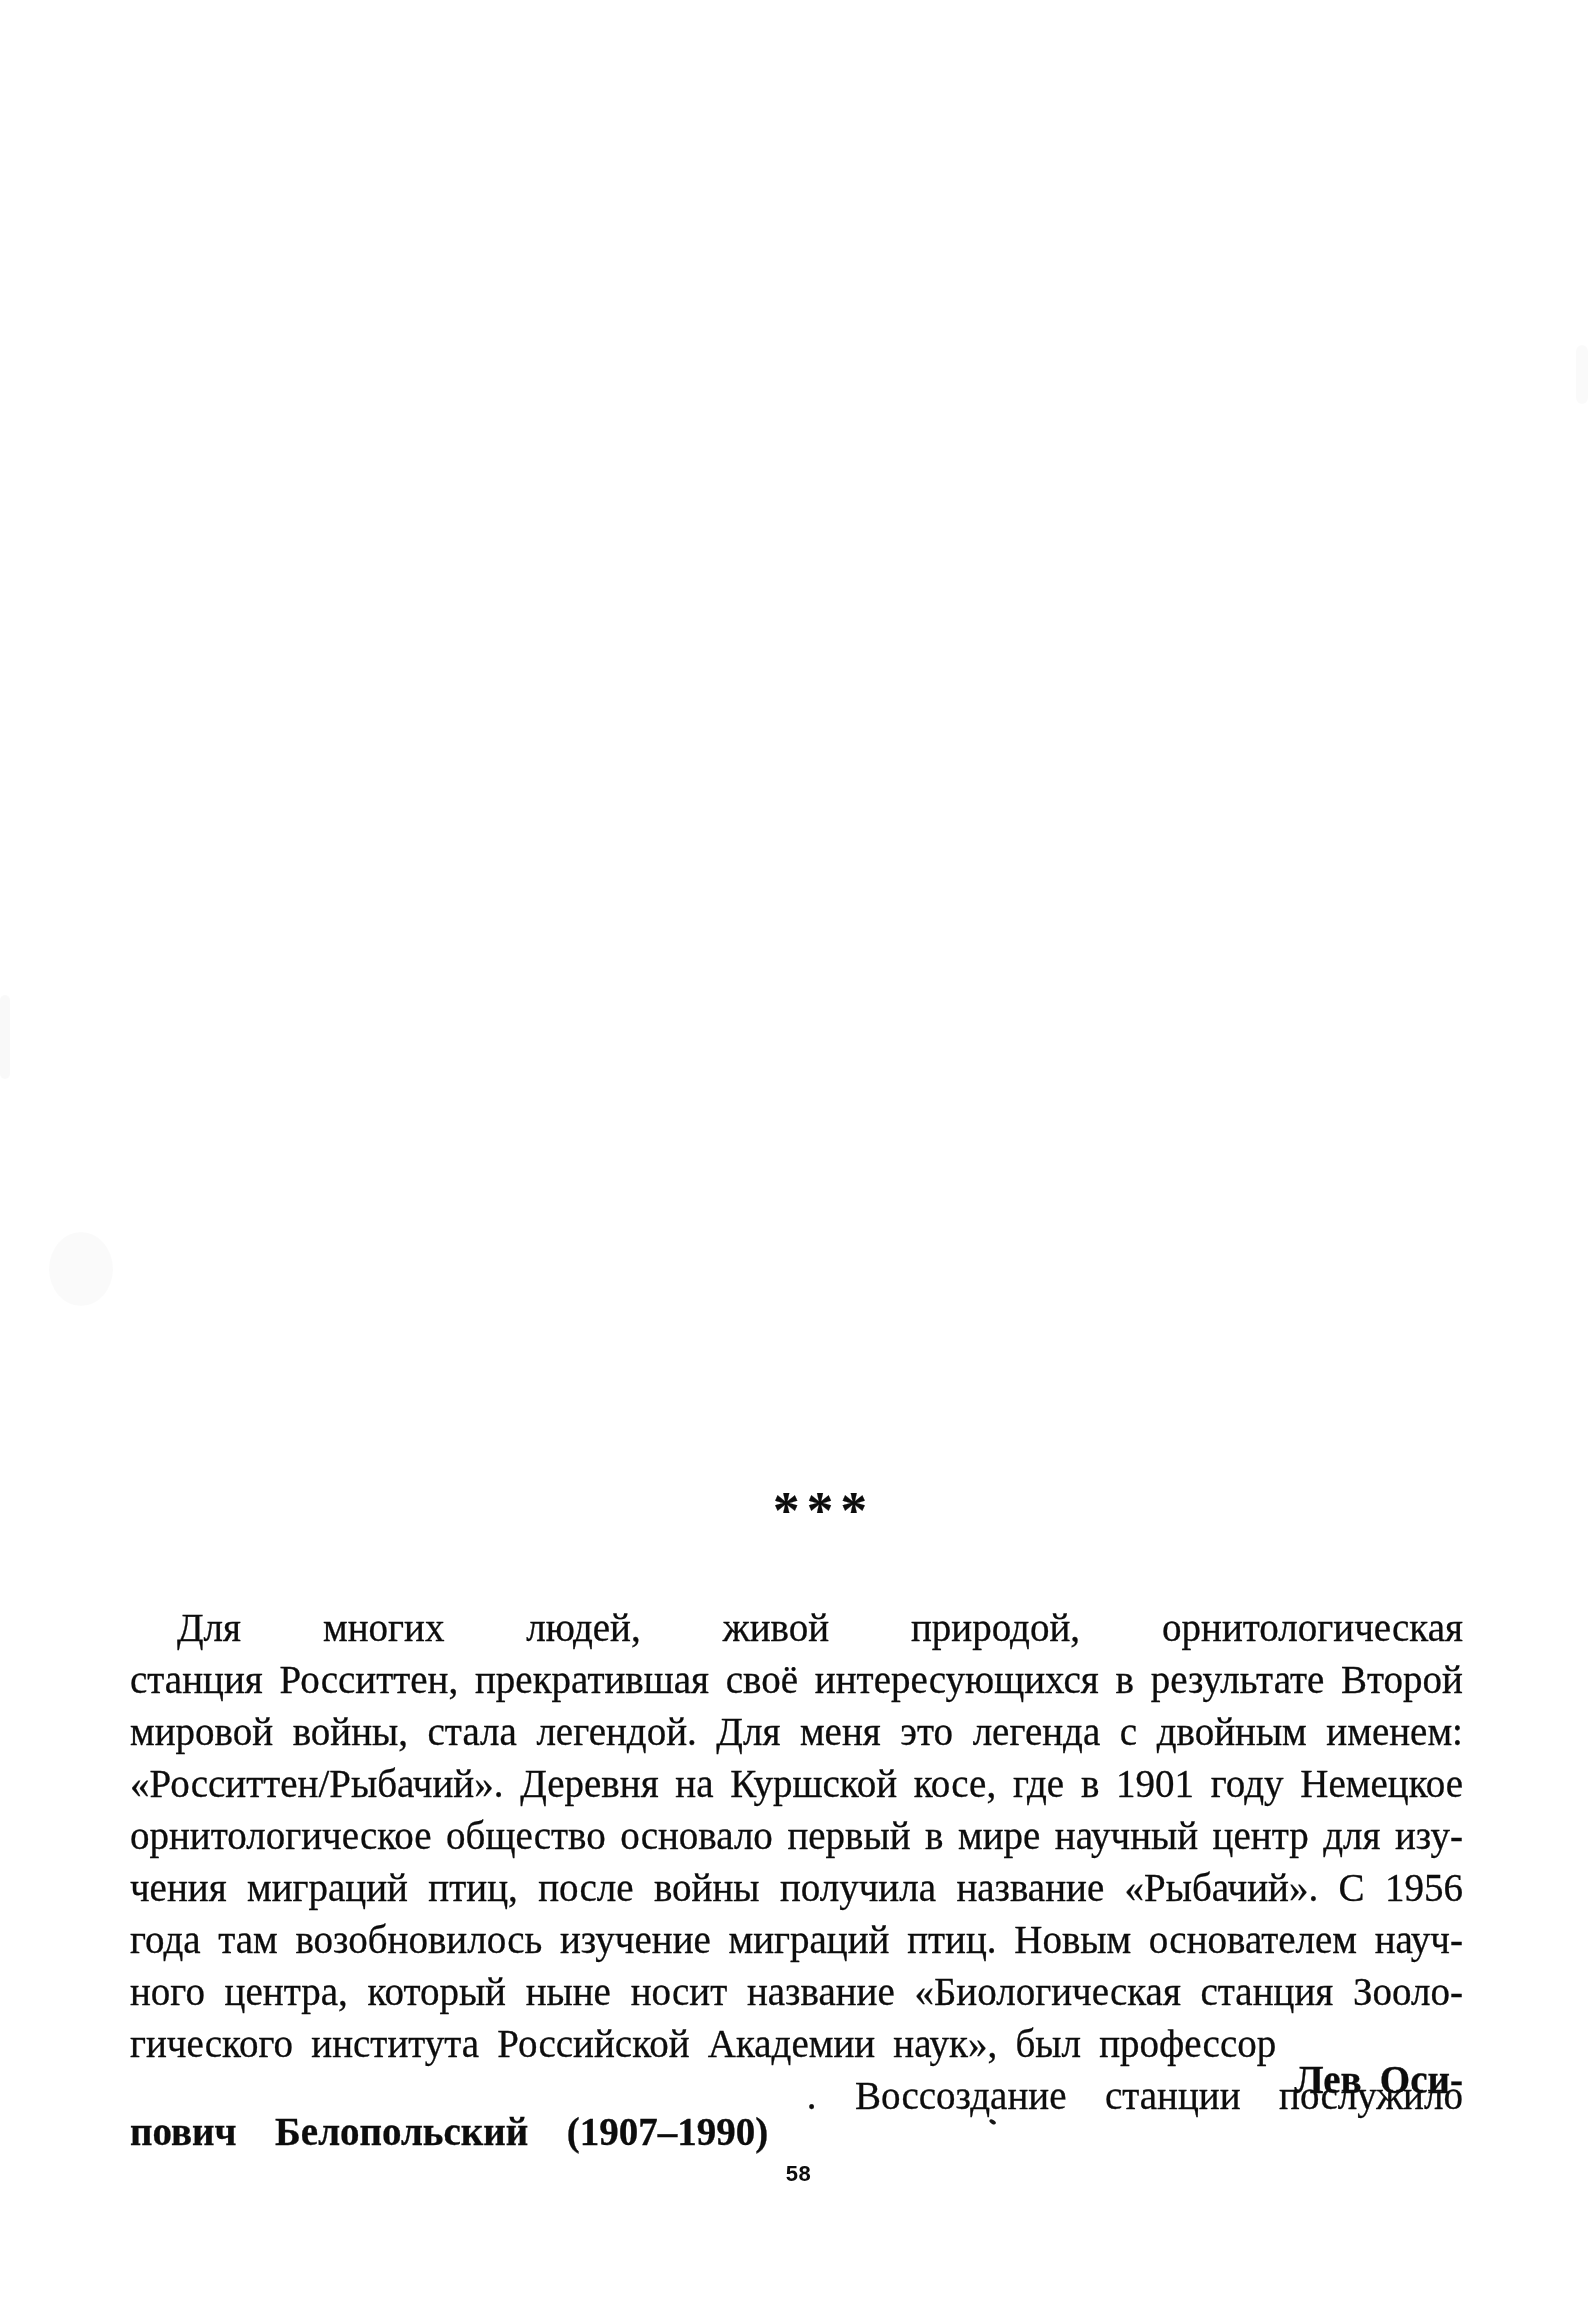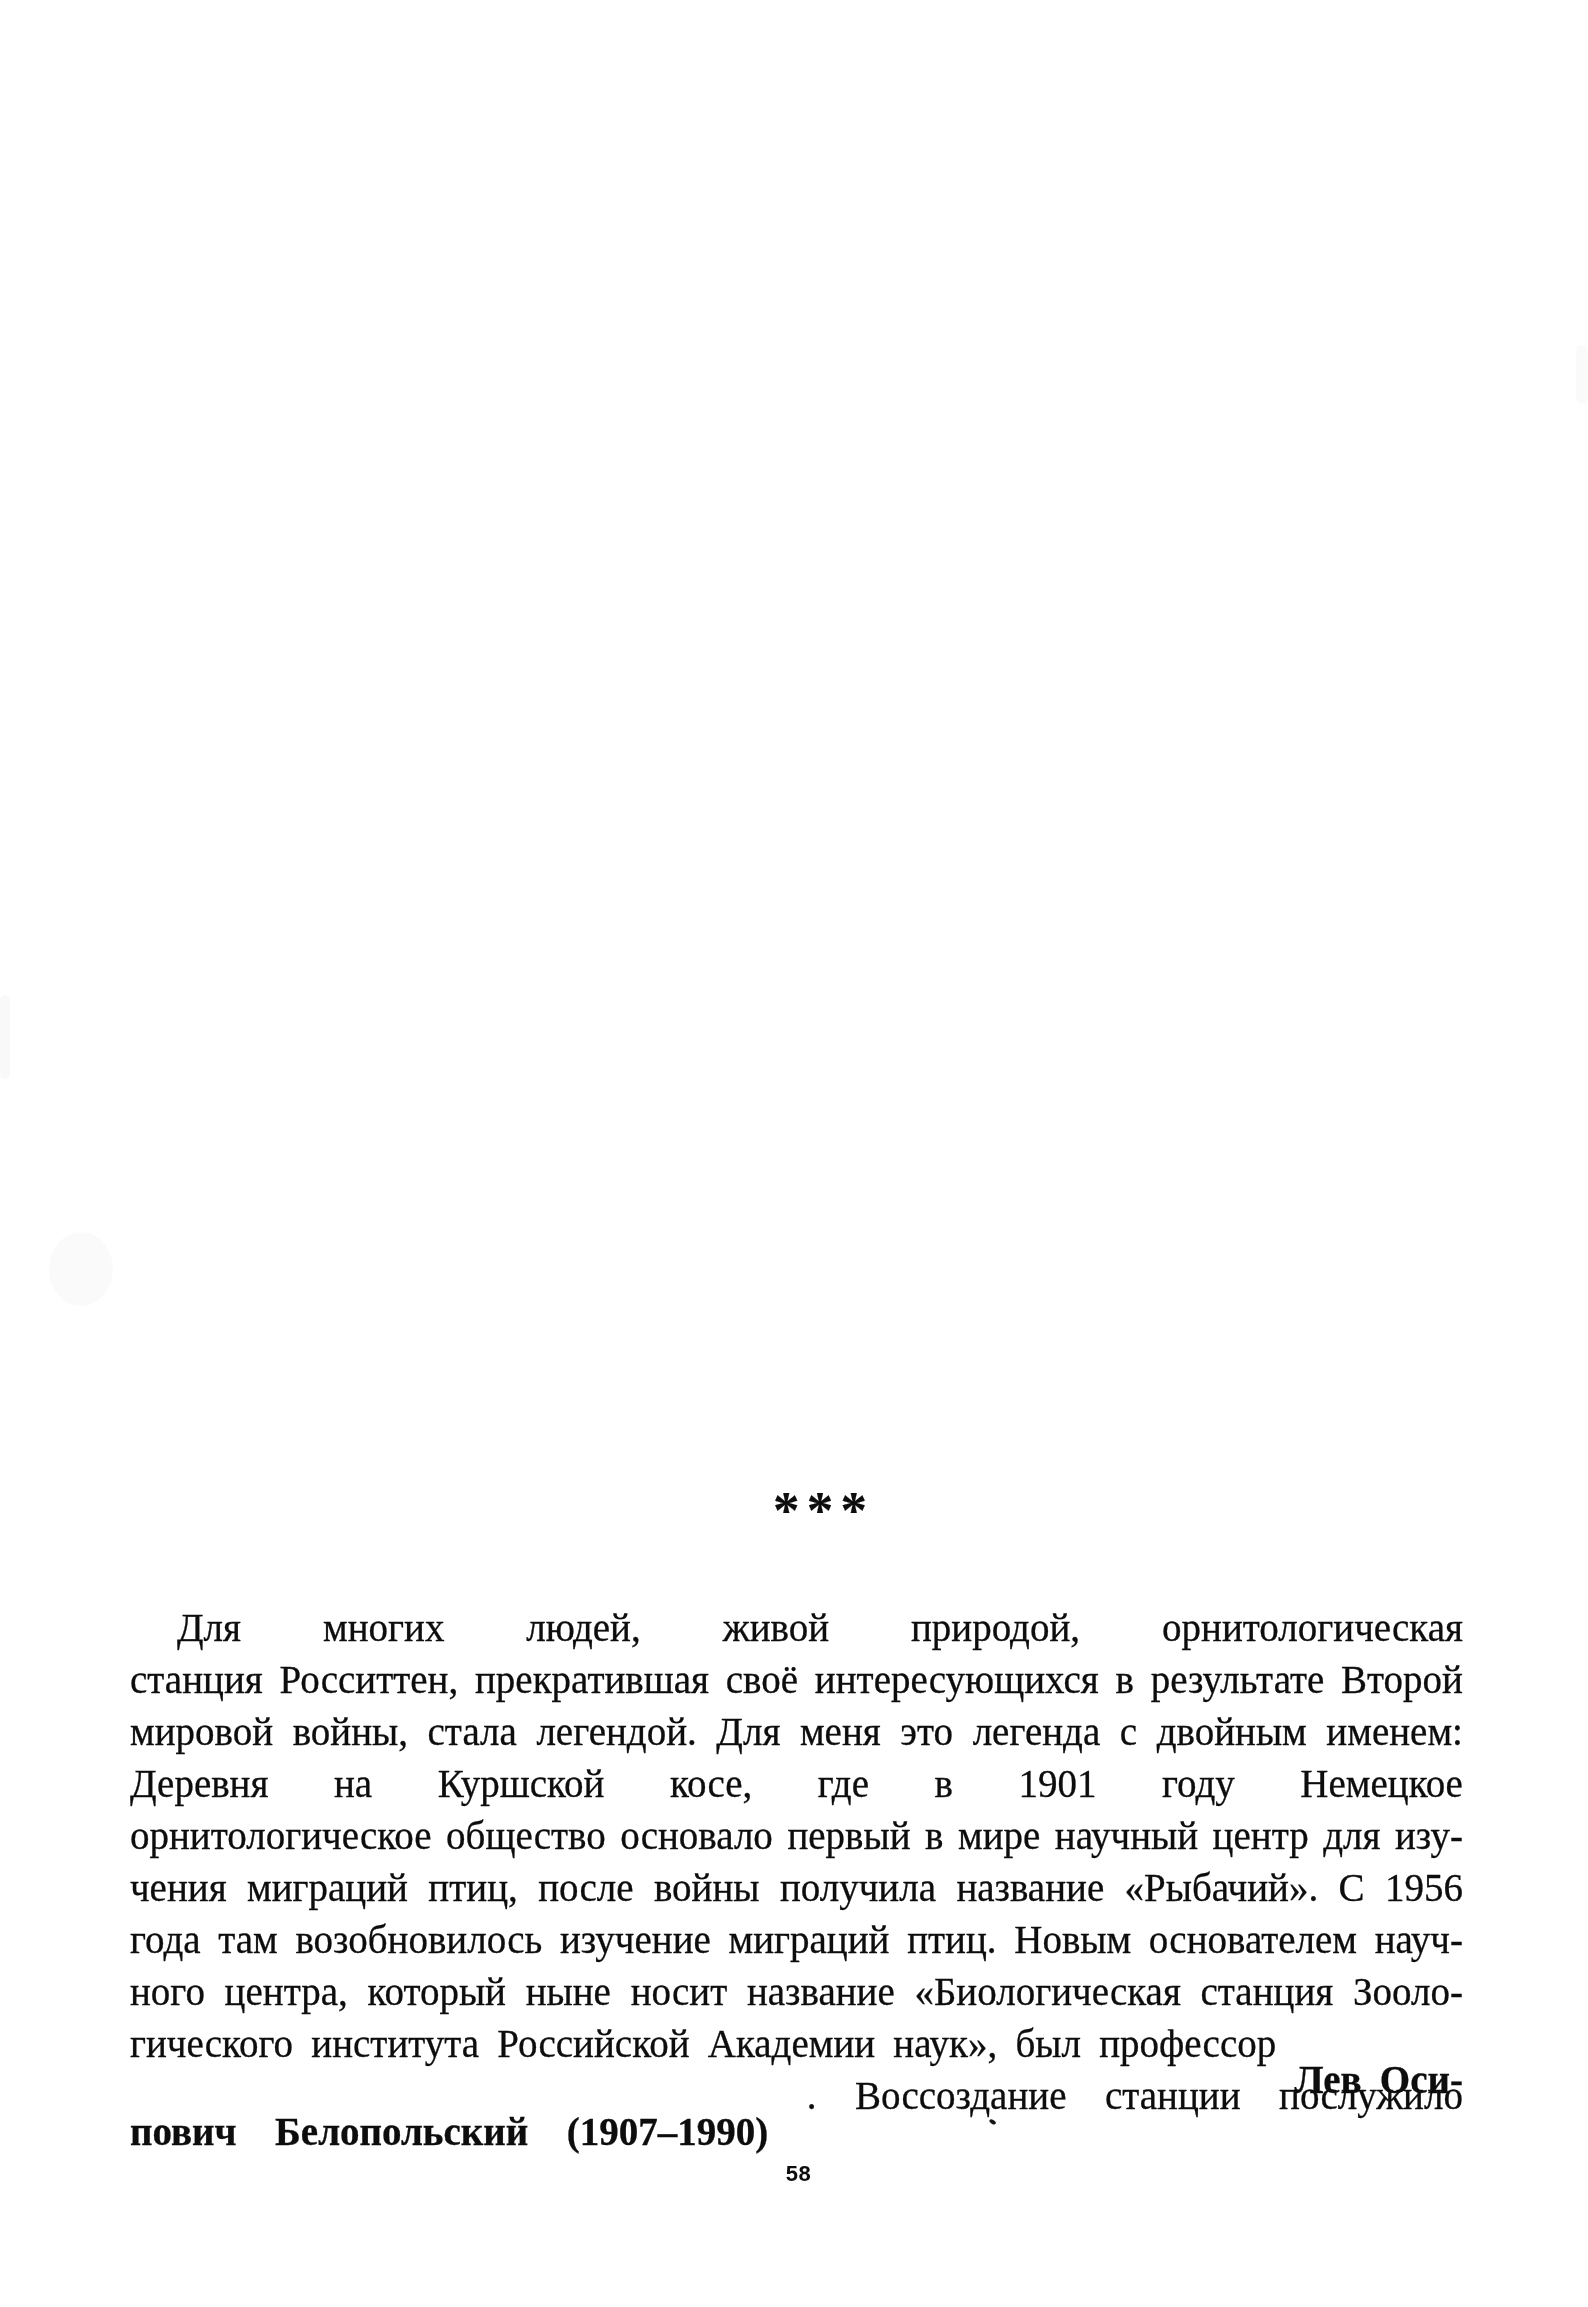--- a/index.html
+++ b/index.html
@@ -126,20 +126,21 @@
         <span class="word">легендой.</span>
         <span class="word">Для</span>
         <span class="word">меня</span>
         <span class="word">это</span>
         <span class="word">легенда</span>
         <span class="word">с</span>
         <span class="word">двойным</span>
         <span class="word">именем:</span>
       </div>
       <div class="line">
+        <span class="word">«Росситтен/Рыбачий».</span>
         <span class="word">Деревня</span>
         <span class="word">на</span>
         <span class="word">Куршской</span>
         <span class="word">косе,</span>
         <span class="word">где</span>
         <span class="word">в</span>
         <span class="word">1901</span>
         <span class="word">году</span>
         <span class="word">Немецкое</span>
       </div>

